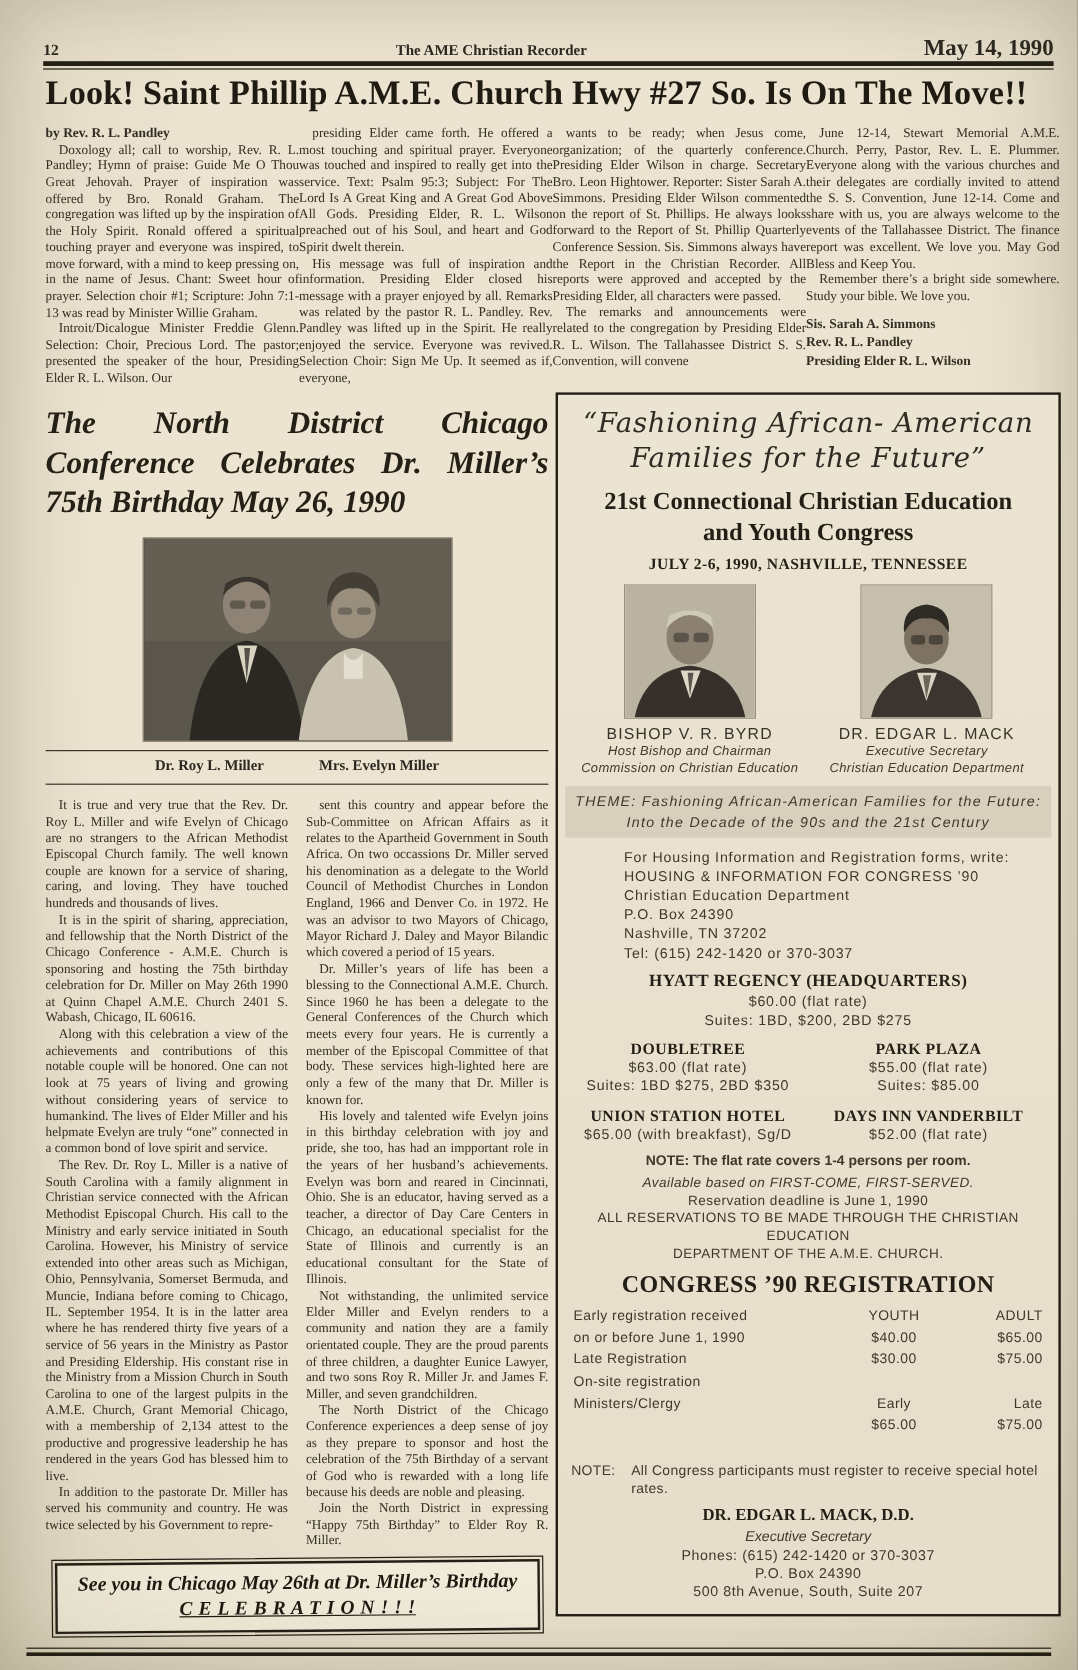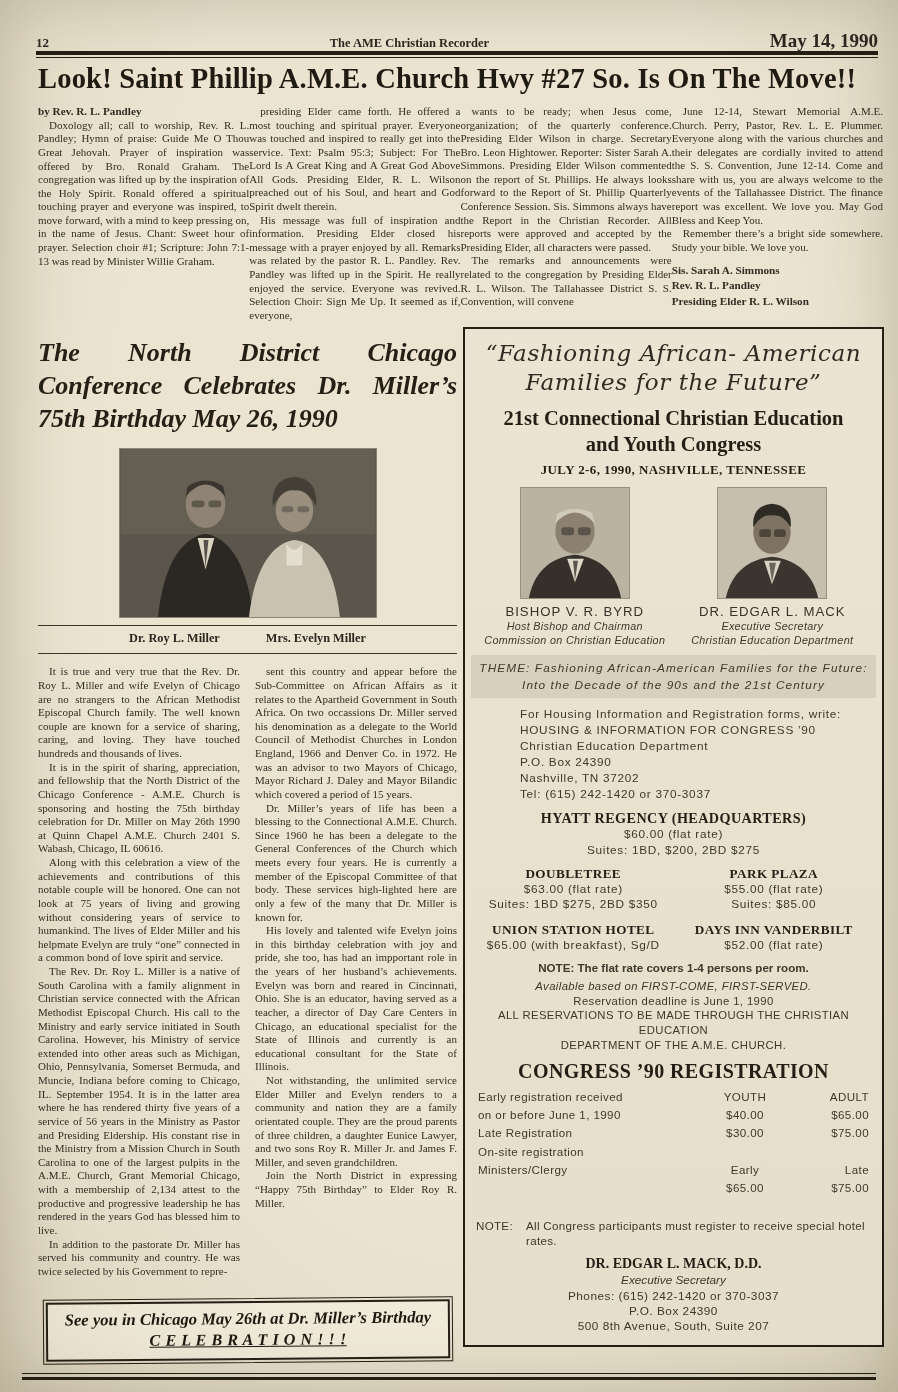--- a/index.html
+++ b/index.html
@@ -91,20 +91,21 @@
   <div class="rules">
     <div class="rule-thick"></div>
       <div class="rule-thin"></div>
   </div>
 
   <div class="headline-main">Look! Saint Phillip A.M.E. Church Hwy #27 So. Is On The Move!!</div>
   <div class="lead-cols">
     <div class="lcol">
       <div class="byline">by Rev. R. L. Pandley</div>
       <p>Doxology all; call to worship, Rev. R. L. Pandley; Hymn of praise: Guide Me O Thou Great Jehovah. Prayer of inspiration was offered by Bro. Ronald Graham. The congregation was lifted up by the inspiration of the Holy Spirit. Ronald offered a spiritual touching prayer and everyone was inspired, to move forward, with a mind to keep pressing on, in the name of Jesus. Chant: Sweet hour of prayer. Selection choir #1; Scripture: John 7:1-13 was read by Minister Willie Graham.</p>
+      <p>Introit/Dicalogue Minister Freddie Glenn. Selection: Choir, Precious Lord. The pastor; presented the speaker of the hour, Presiding Elder R. L. Wilson. Our</p>
     </div>
     <div class="lcol">
       <p>presiding Elder came forth. He offered a most touching and spiritual prayer. Everyone was touched and inspired to really get into the service. Text: Psalm 95:3; Subject: For The Lord Is A Great King and A Great God Above All Gods. Presiding Elder, R. L. Wilson preached out of his Soul, and heart and God Spirit dwelt therein.</p>
       <p>His message was full of inspiration and information. Presiding Elder closed his message with a prayer enjoyed by all. Remarks was related by the pastor R. L. Pandley. Rev. Pandley was lifted up in the Spirit. He really enjoyed the service. Everyone was revived. Selection Choir: Sign Me Up. It seemed as if, everyone,</p>
     </div>
     <div class="lcol">
       <p>wants to be ready; when Jesus come, organization; of the quarterly conference. Presiding Elder Wilson in charge. Secretary Bro. Leon Hightower. Reporter: Sister Sarah A. Simmons. Presiding Elder Wilson commented on the report of St. Phillips. He always looks forward to the Report of St. Phillip Quarterly Conference Session. Sis. Simmons always have the Report in the Christian Recorder. All reports were approved and accepted by the Presiding Elder, all characters were passed.</p>
       <p>The remarks and announcements were related to the congregation by Presiding Elder R. L. Wilson. The Tallahassee District S. S. Convention, will convene</p>
     </div>
     <div class="lcol">
@@ -154,20 +155,21 @@
         <p>It is in the spirit of sharing, appreciation, and fellowship that the North District of the Chicago Conference - A.M.E. Church is sponsoring and hosting the 75th birthday celebration for Dr. Miller on May 26th 1990 at Quinn Chapel A.M.E. Church 2401 S. Wabash, Chicago, IL 60616.</p>
         <p>Along with this celebration a view of the achievements and contributions of this notable couple will be honored. One can not look at 75 years of living and growing without considering years of service to humankind. The lives of Elder Miller and his helpmate Evelyn are truly “one” connected in a common bond of love spirit and service.</p>
         <p>The Rev. Dr. Roy L. Miller is a native of South Carolina with a family alignment in Christian service connected with the African Methodist Episcopal Church. His call to the Ministry and early service initiated in South Carolina. However, his Ministry of service extended into other areas such as Michigan, Ohio, Pennsylvania, Somerset Bermuda, and Muncie, Indiana before coming to Chicago, IL. September 1954. It is in the latter area where he has rendered thirty five years of a service of 56 years in the Ministry as Pastor and Presiding Eldership. His constant rise in the Ministry from a Mission Church in South Carolina to one of the largest pulpits in the A.M.E. Church, Grant Memorial Chicago, with a membership of 2,134 attest to the productive and progressive leadership he has rendered in the years God has blessed him to live.</p>
         <p>In addition to the pastorate Dr. Miller has served his community and country. He was twice selected by his Government to repre-</p>
       </div>
       <div class="mcol">
         <p>sent this country and appear before the Sub-Committee on African Affairs as it relates to the Apartheid Government in South Africa. On two occassions Dr. Miller served his denomination as a delegate to the World Council of Methodist Churches in London England, 1966 and Denver Co. in 1972. He was an advisor to two Mayors of Chicago, Mayor Richard J. Daley and Mayor Bilandic which covered a period of 15 years.</p>
         <p>Dr. Miller’s years of life has been a blessing to the Connectional A.M.E. Church. Since 1960 he has been a delegate to the General Conferences of the Church which meets every four years. He is currently a member of the Episcopal Committee of that body. These services high-lighted here are only a few of the many that Dr. Miller is known for.</p>
         <p>His lovely and talented wife Evelyn joins in this birthday celebration with joy and pride, she too, has had an impportant role in the years of her husband’s achievements. Evelyn was born and reared in Cincinnati, Ohio. She is an educator, having served as a teacher, a director of Day Care Centers in Chicago, an educational specialist for the State of Illinois and currently is an educational consultant for the State of Illinois.</p>
         <p>Not withstanding, the unlimited service Elder Miller and Evelyn renders to a community and nation they are a family orientated couple. They are the proud parents of three children, a daughter Eunice Lawyer, and two sons Roy R. Miller Jr. and James F. Miller, and seven grandchildren.</p>
+        <p>The North District of the Chicago Conference experiences a deep sense of joy as they prepare to sponsor and host the celebration of the 75th Birthday of a servant of God who is rewarded with a long life because his deeds are noble and pleasing.</p>
         <p>Join the North District in expressing “Happy 75th Birthday” to Elder Roy R. Miller.</p>
       </div>
     </div>
   </div>
 
   <div class="banner">
     <div class="banner-l1">See you in Chicago May 26th at Dr. Miller’s Birthday</div>
     <div class="banner-l2">C E L E B R A T I O N ! ! !</div>
   </div>
 

